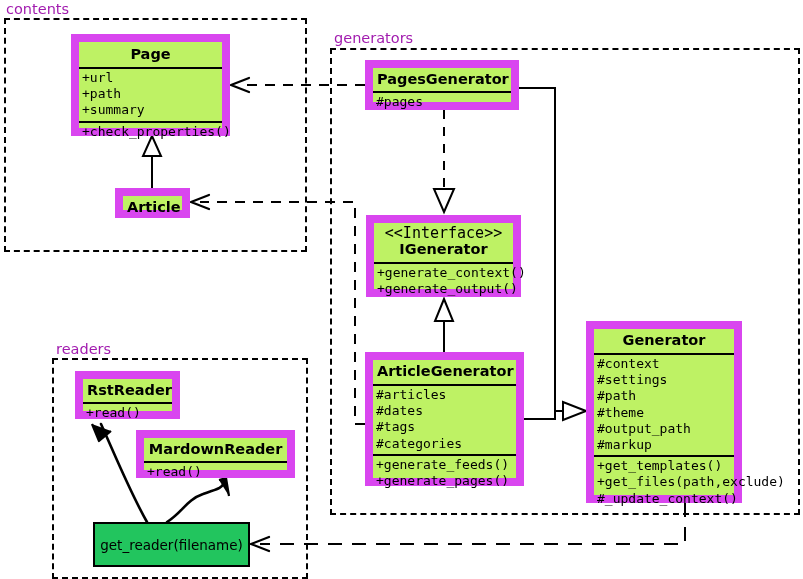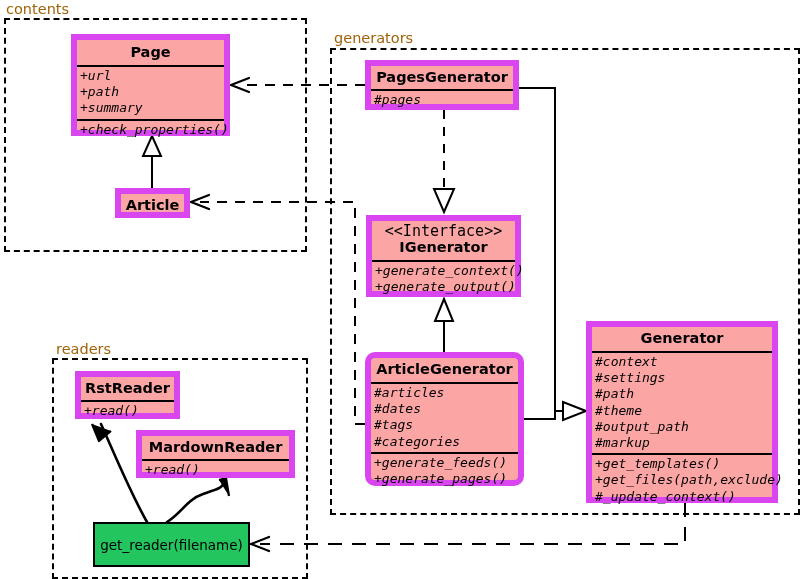--- a/index.html
+++ b/index.html
@@ -32,33 +32,33 @@
   .pkg {
     position: absolute;
     border: 2px dashed #000;
     box-sizing: border-box;
     background: transparent;
   }
   .pkg-label {
     position: absolute;
     font-family: "DejaVu Sans", sans-serif;
     font-size: 14.5px;
-    color: #a16207;
+    color: #a21caf;
     background: #ffffff;
     padding: 0 3px 0 2px;
     white-space: nowrap;
     line-height: 15px;
   }
 
   
   .cls {
     position: absolute;
     box-sizing: border-box;
-    border: 6px solid #d946ef;
-    background: #fca5a5;
+    border: 8px solid #d946ef;
+    background: #bef264;
     z-index: 5;
   }
   .cls-name {
     text-align: center;
     font-weight: bold;
     font-size: 14.5px;
     font-family: "DejaVu Sans", sans-serif;
     color: #000;
     padding: 4px 4px 5px 4px;
     line-height: 16px;
@@ -70,21 +70,20 @@
     font-size: 15px;
     font-family: "DejaVu Sans Mono", monospace;
     color: #000;
     line-height: 15px;
     padding-top: 3px;
     white-space: nowrap;
   }
   .cls-compartment {
     border-top: 2px solid #000;
     padding: 1px 0 2px 0;
-    font-style: italic;
   }
   .cls-compartment .row {
     font-family: "DejaVu Sans Mono", monospace;
     font-size: 13px;
     color: #000;
     line-height: 16.2px;
     padding-left: 3px;
     white-space: nowrap;
   }
   .plain-box {
@@ -203,35 +202,35 @@
     <div>
       <div class="cls-stereo">&lt;&lt;Interface&gt;&gt;</div>
       <div class="cls-name" style="padding:0 4px 5px 4px;">IGenerator</div>
     </div>
     <div class="cls-compartment">
       <div class="row">+generate_context()</div>
       <div class="row">+generate_output()</div>
     </div>
   </div>
 
-  <div class="cls" style="left:365px; top:352px; width:159px; height:134px;border-radius:10px;">
+  <div class="cls" style="left:365px; top:352px; width:159px; height:134px;">
     <div class="cls-name" style="padding:3px 4px 5px 4px;">ArticleGenerator</div>
     <div class="cls-compartment">
       <div class="row">#articles</div>
       <div class="row">#dates</div>
       <div class="row">#tags</div>
       <div class="row">#categories</div>
     </div>
     <div class="cls-compartment">
       <div class="row">+generate_feeds()</div>
       <div class="row">+generate_pages()</div>
     </div>
   </div>
 
-  <div class="cls" style="left:586px; top:321px; width:192px; height:182px;">
+  <div class="cls" style="left:586px; top:321px; width:156px; height:182px;">
     <div class="cls-name" style="padding:3px 4px 5px 4px;">Generator</div>
     <div class="cls-compartment">
       <div class="row">#context</div>
       <div class="row">#settings</div>
       <div class="row">#path</div>
       <div class="row">#theme</div>
       <div class="row">#output_path</div>
       <div class="row">#markup</div>
     </div>
     <div class="cls-compartment">

